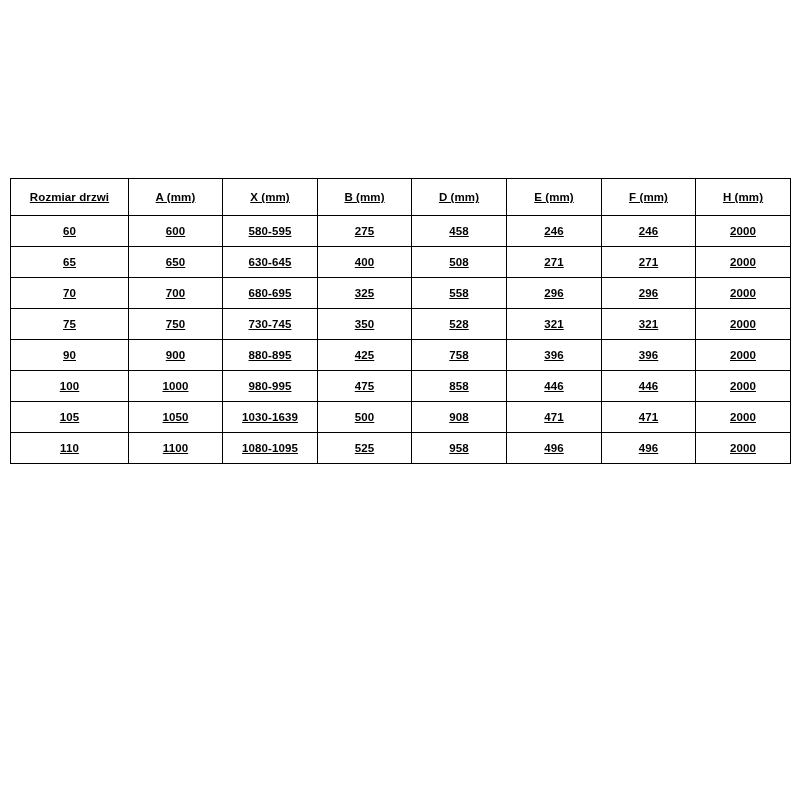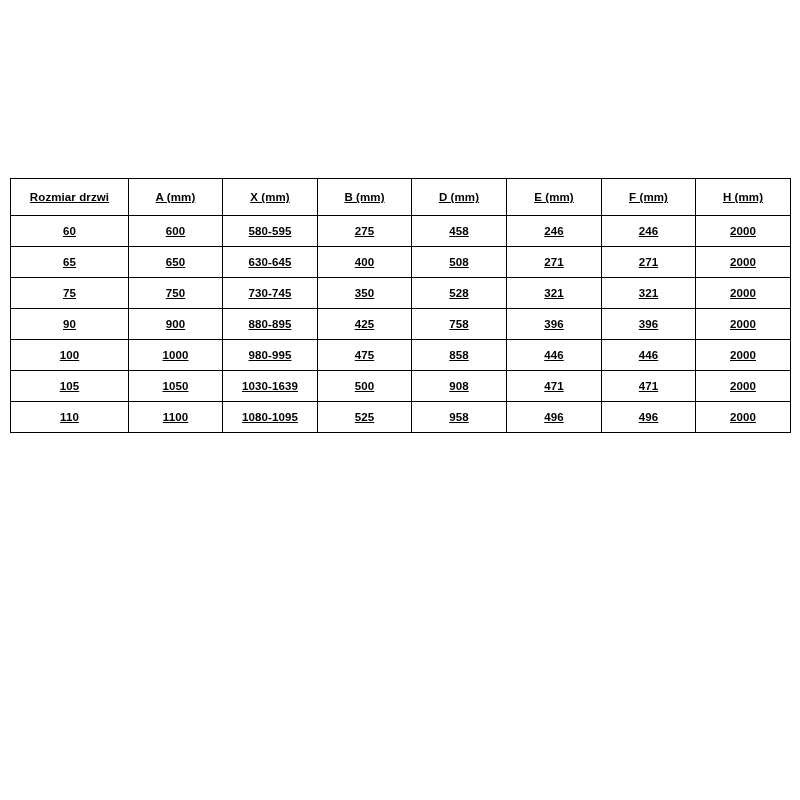--- a/index.html
+++ b/index.html
@@ -94,20 +94,30 @@
         <td>65</td>
         <td>650</td>
         <td>630-645</td>
         <td>400</td>
         <td>508</td>
         <td>271</td>
         <td>271</td>
         <td>2000</td>
       </tr>
       <tr>
+        <td>70</td>
+        <td>700</td>
+        <td>680-695</td>
+        <td>325</td>
+        <td>558</td>
+        <td>296</td>
+        <td>296</td>
+        <td>2000</td>
+      </tr>
+      <tr>
         <td>75</td>
         <td>750</td>
         <td>730-745</td>
         <td>350</td>
         <td>528</td>
         <td>321</td>
         <td>321</td>
         <td>2000</td>
       </tr>
       <tr>

